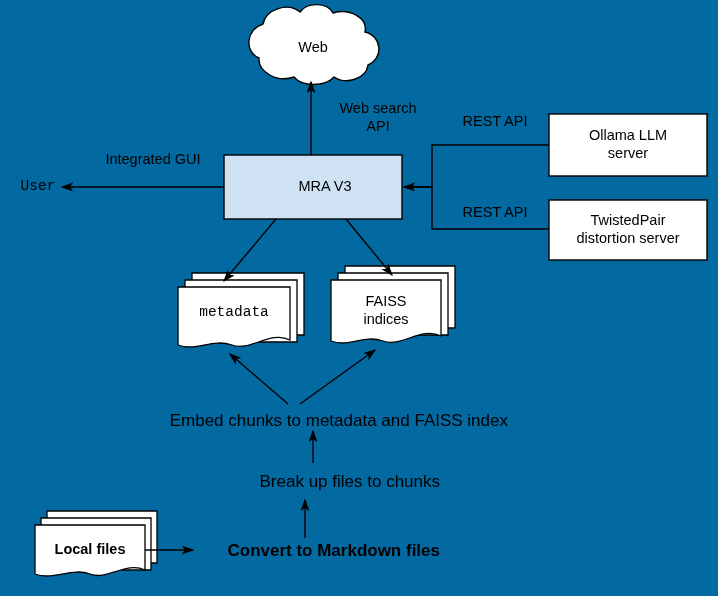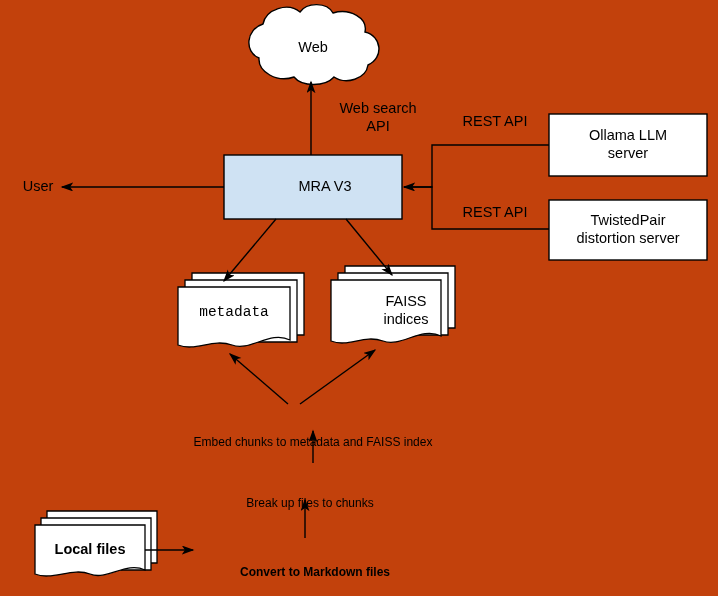--- a/index.html
+++ b/index.html
@@ -4,21 +4,21 @@
 <style>
   html, body {
     margin: 0;
     padding: 0;
     background: #ffffff;
   }
   #canvas {
     position: relative;
     width: 718px;
     height: 596px;
-    background: #c2410c;
+    background: #0369a1;
     font-family: "Liberation Sans", sans-serif;
     overflow: hidden;
   }
   .svg-layer {
     position: absolute;
     left: 0;
     top: 0;
     width: 718px;
     height: 596px;
   }
@@ -37,26 +37,25 @@
   .edge-label {
     position: absolute;
     text-align: center;
     color: #000000;
     font-size: 14.5px;
     line-height: 1.22;
     white-space: pre-line;
   }
   .plain-text {
     position: absolute;
-    text-align: center;
+    text-align: right;
     color: #000000;
-    font-size: 12px;
+    font-size: 17px;
     line-height: 1.22;
     white-space: pre-line;
-    margin-top: 24px;
   }
 </style>
 </head>
 <body>
 
 <div id="canvas">
 
   <svg class="svg-layer" viewBox="0 0 718 596" xmlns="http://www.w3.org/2000/svg">
     <defs>
       <marker id="arrow" markerWidth="10" markerHeight="10" refX="8" refY="3.2" orient="auto" markerUnits="strokeWidth">
@@ -123,30 +122,31 @@
   <div class="node-label" style="left:224px; top:155px; width:202px; height:64px;">MRA V3</div>
 
   <div class="node-label" style="left:549px; top:200px; width:158px; height:60px;">TwistedPair
 distortion server</div>
 
   <div class="node-label" style="left:549px; top:114px; width:158px; height:62px;">Ollama LLM
 server</div>
 
   <div class="node-label" style="left:178px; top:291px; width:112px; height:44px;font-family:Liberation Mono, monospace;">metadata</div>
 
-  <div class="node-label" style="left:331px; top:287px; width:110px; height:48px;padding-left:20px;">FAISS
+  <div class="node-label" style="left:331px; top:287px; width:110px; height:48px;">FAISS
 indices</div>
 
   <div class="node-label" style="left:35px; top:530px; width:110px; height:40px;font-weight:bold;">Local files</div>
 
-  <div class="node-label" style="left:10px; top:174px; width:56px; height:26px;">User</div>
+  <div class="node-label" style="left:10px; top:174px; width:56px; height:26px;font-family:Liberation Mono, monospace;">User</div>
 
   <div class="edge-label" style="left:318px; top:100px; width:120px;text-align:center;">Web search
 API</div>
 
+  <div class="edge-label" style="left:88px; top:151px; width:130px;">Integrated GUI</div>
 
   <div class="edge-label" style="left:446px; top:113px; width:98px;">REST API</div>
 
   <div class="edge-label" style="left:446px; top:204px; width:98px;">REST API</div>
 
   <div class="plain-text" style="left:118px; top:411px; width:390px;">Embed chunks to metadata and FAISS index</div>
 
   <div class="plain-text" style="left:180px; top:472px; width:260px;">Break up files to chunks</div>
 
   <div class="plain-text" style="left:190px; top:541px; width:250px;font-weight:bold;">Convert to Markdown files</div>

